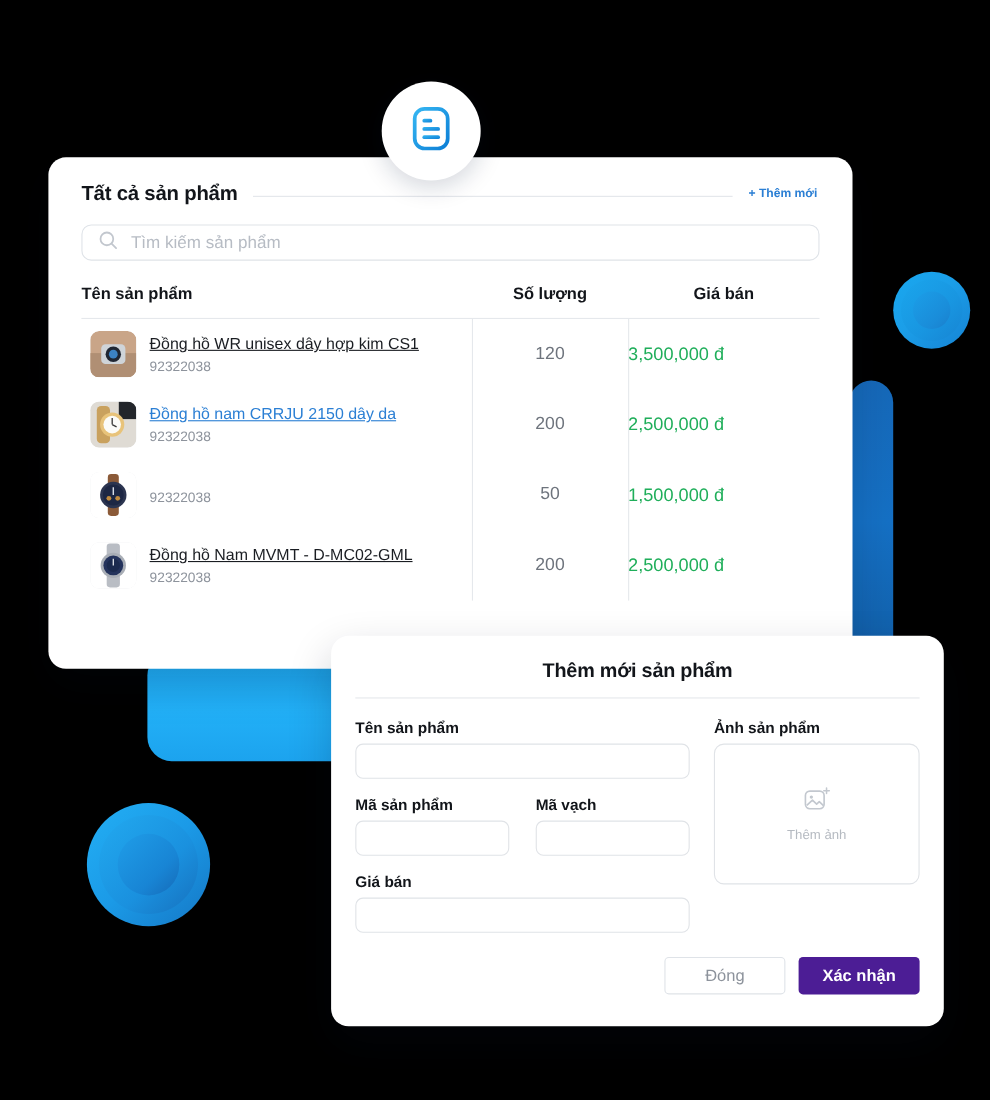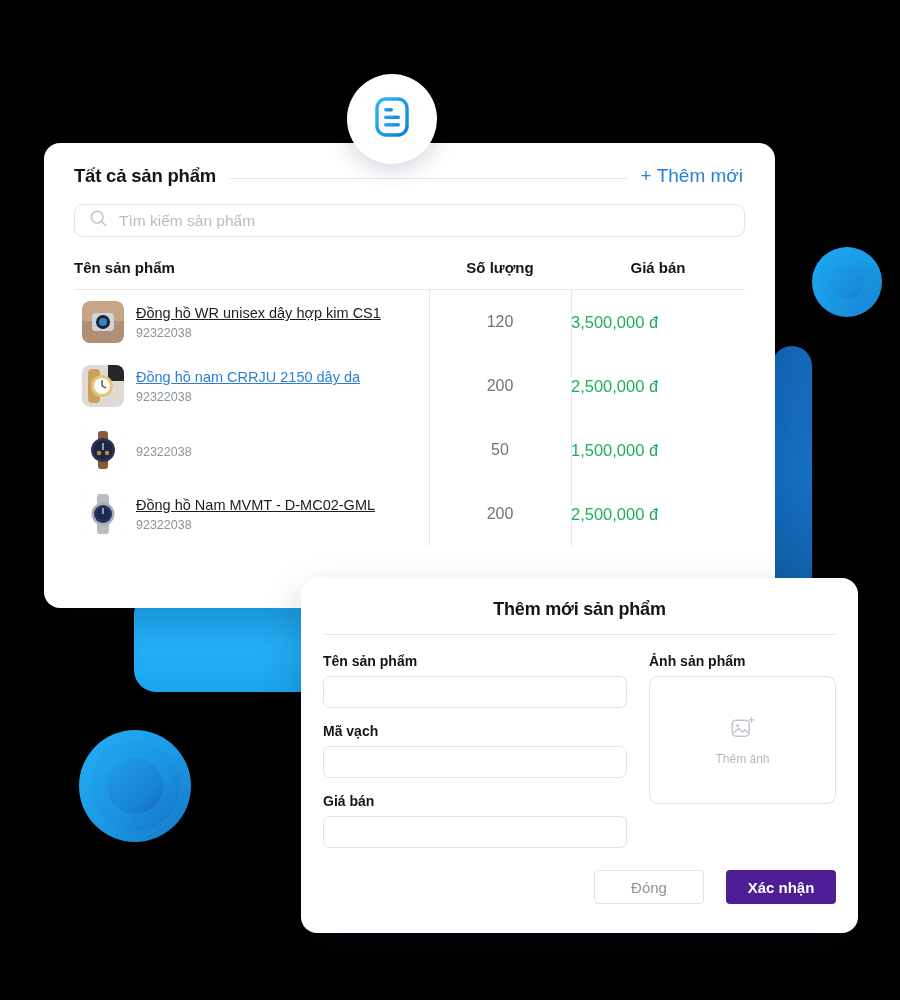--- a/index.html
+++ b/index.html
@@ -96,22 +96,23 @@
     display: flex; align-items: center;
     padding: 22px 32px 0 30px;
     gap: 14px;
   }
   .card-title {
     font-size: 18.5px; font-weight: 700; color: #12151a;
     letter-spacing: -.2px; white-space: nowrap;
   }
   .head-rule { flex: 1; height: 1px; background: #e3e6ea; margin-top: 4px; }
   .add-link {
-    font-size: 19px; color: #2b7fd4; white-space: nowrap;
+    font-size: 11px; color: #2b7fd4; white-space: nowrap;
     cursor: pointer;
+    font-weight: bold;
   }
 
   .search-wrap {
     margin: 17px 30px 0 30px;
     height: 33px;
     border: 1px solid #dfe3e8;
     border-radius: 9px;
     display: flex; align-items: center;
     padding: 0 14px; gap: 11px;
   }
@@ -187,21 +188,21 @@
   }
   .imgbox-label { font-size: 12px; color: #b5bac1; }
 
   .modal-foot {
     display: flex; justify-content: flex-end; gap: 12px;
     padding: 22px 22px 0 22px;
   }
   .btn {
     height: 34px; border-radius: 4px;
     display: flex; align-items: center; justify-content: center;
-    font-size: 15px; cursor: pointer; margin-left: 10px;
+    font-size: 15px; cursor: pointer;
   }
   .btn-close {
     width: 110px; border: 1px solid #dfe3e8; background: #fff; color: #8d939c;
   }
   .btn-confirm {
     width: 110px; background: #4c1d95; color: #fff; font-weight: 600;
     border: none;
   }
 </style>
 </head>
@@ -359,20 +360,24 @@
     <div class="modal-body">
       <div class="col-left">
 
         <div>
           <div class="flabel">Tên sản phẩm</div>
           <input class="finput" type="text" value="" style="">
         </div>
 
         <div class="frow">
           <div>
+            <div class="flabel">Mã sản phẩm</div>
+            <input class="finput" type="text" value="" style="">
+          </div>
+          <div>
             <div class="flabel">Mã vạch</div>
             <input class="finput" type="text" value="" style="">
           </div>
         </div>
 
         <div class="mt15">
           <div class="flabel">Giá bán</div>
           <input class="finput" type="text" value="" style="">
         </div>
 

